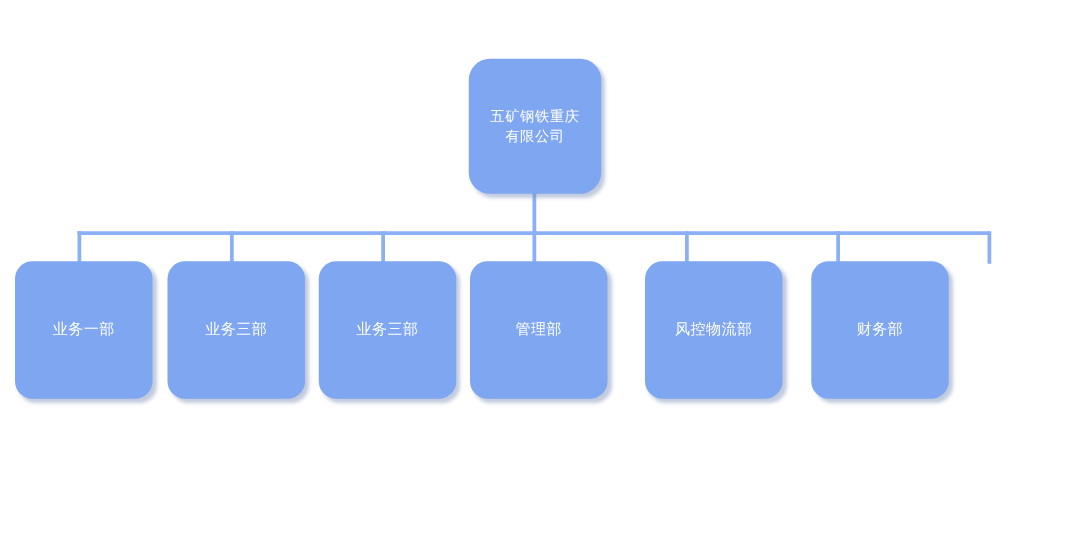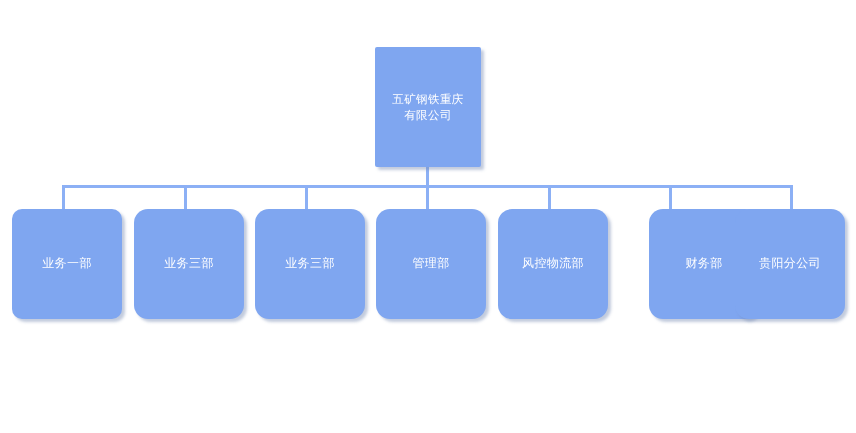--- a/index.html
+++ b/index.html
@@ -62,23 +62,23 @@
   .node-label {
     display: block;
     padding: 0 6px;
     white-space: pre-line;
   }
 
   .node-root {
     left: 375px;
     top: 47px;
     width: 106px;
-    height: 120px;
+    height: 108px;
     font-size: 11.5px;
-    border-radius: 2px;
+    border-radius: 17px;
   }
 
   .node-child {
     top: 209px;
     width: 110px;
     height: 110px;
     font-size: 12px;
   }
 </style>
 </head>
@@ -95,35 +95,32 @@
   <div class="conn conn-child-stem" style="left:426px;"></div>
   <div class="conn conn-child-stem" style="left:548px;"></div>
   <div class="conn conn-child-stem" style="left:669px;"></div>
   <div class="conn conn-child-stem" style="left:790px;"></div>
 
   <div class="node node-root">
     <span class="node-label">五矿钢铁重庆
 有限公司</span>
   </div>
 
-  <div class="node node-child" style="left:12px;border-radius:10px;">
+  <div class="node node-child" style="left:12px;">
     <span class="node-label">业务一部</span>
   </div>
   <div class="node node-child" style="left:134px;">
     <span class="node-label">业务三部</span>
   </div>
   <div class="node node-child" style="left:376px;">
     <span class="node-label">管理部</span>
   </div>
   <div class="node node-child" style="left:255px;">
     <span class="node-label">业务三部</span>
   </div>
-  <div class="node node-child" style="left:498px;justify-content:center;">
+  <div class="node node-child" style="left:516px;justify-content:center;">
     <span class="node-label">风控物流部</span>
   </div>
   <div class="node node-child" style="left:649px;">
     <span class="node-label">财务部</span>
   </div>
-  <div class="node node-child" style="left:735px;">
-    <span class="node-label">贵阳分公司</span>
-  </div>
 
 </div>
 
 </body></html>

